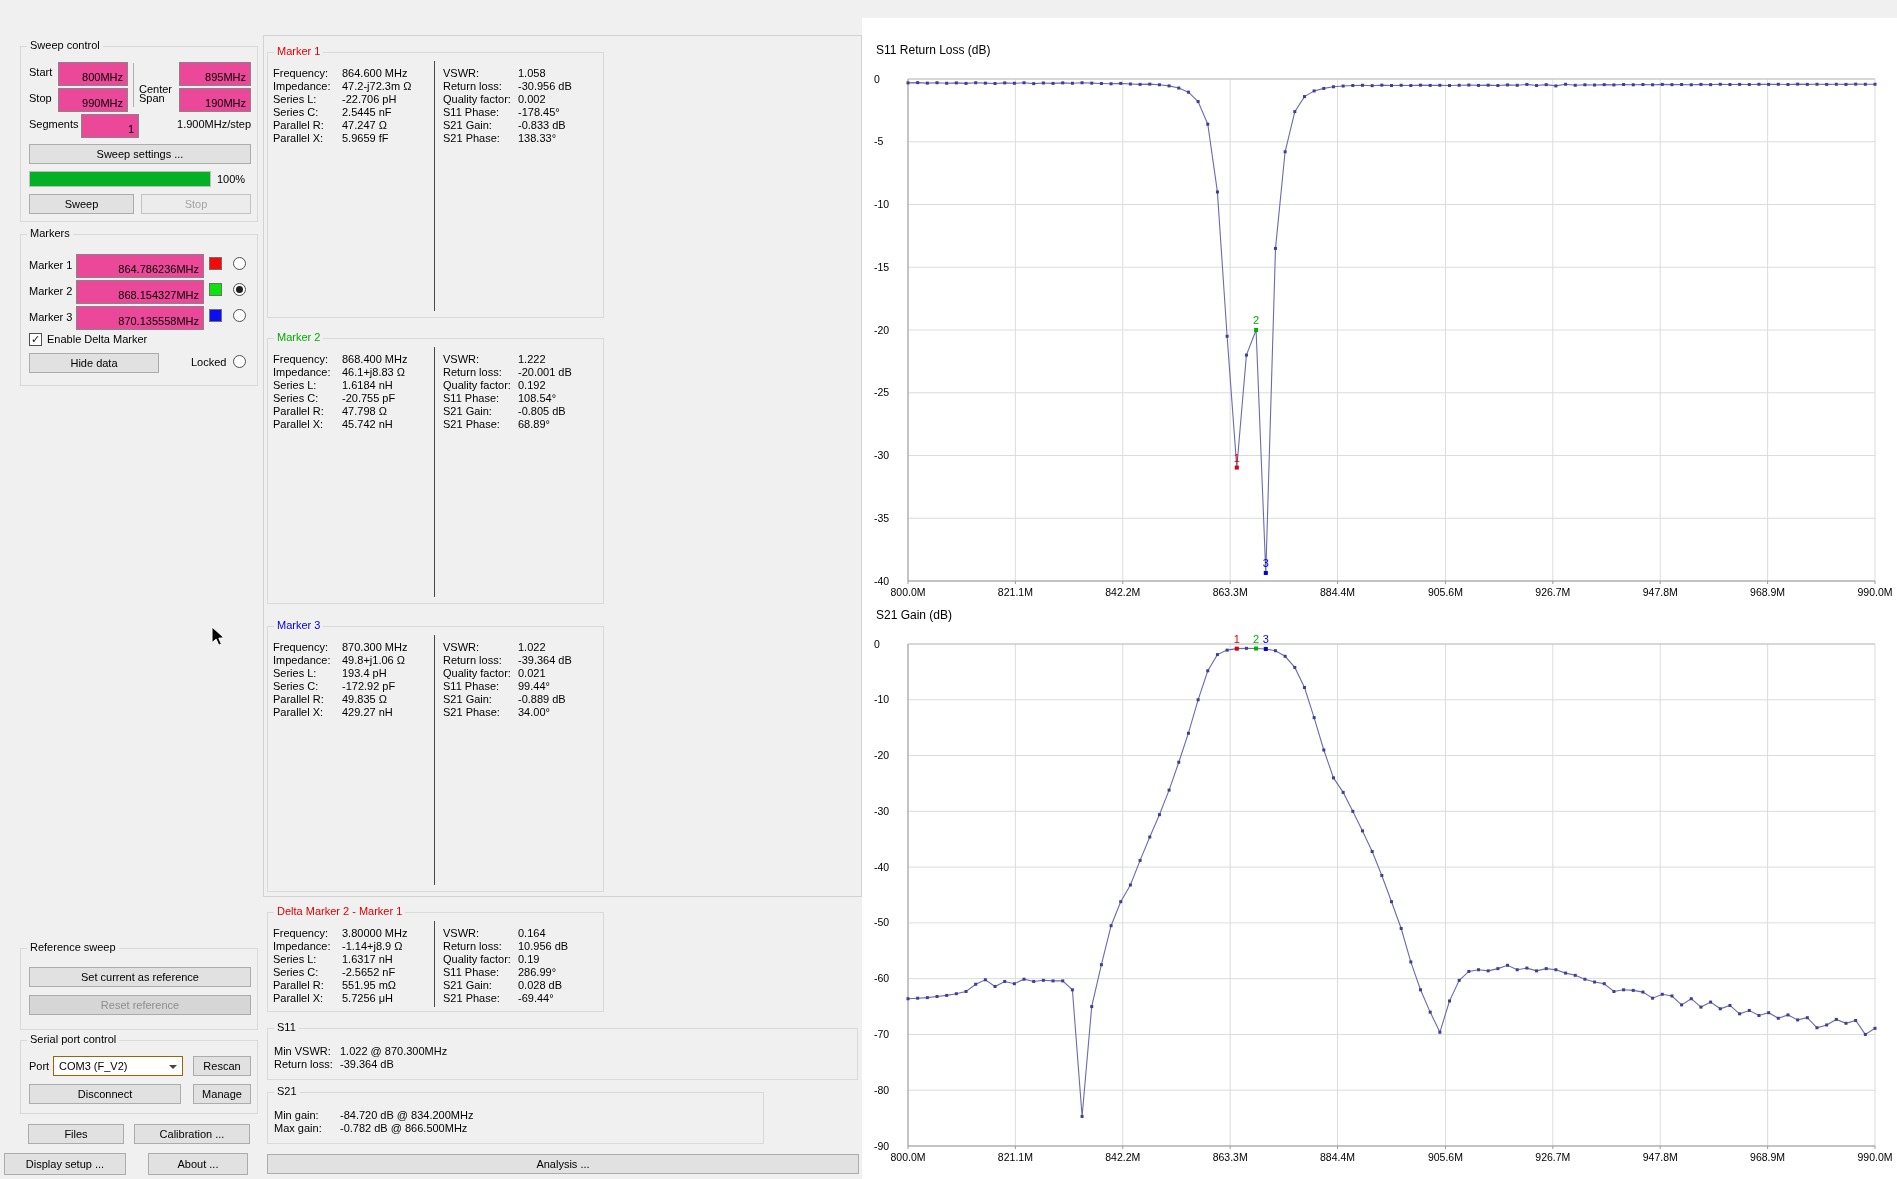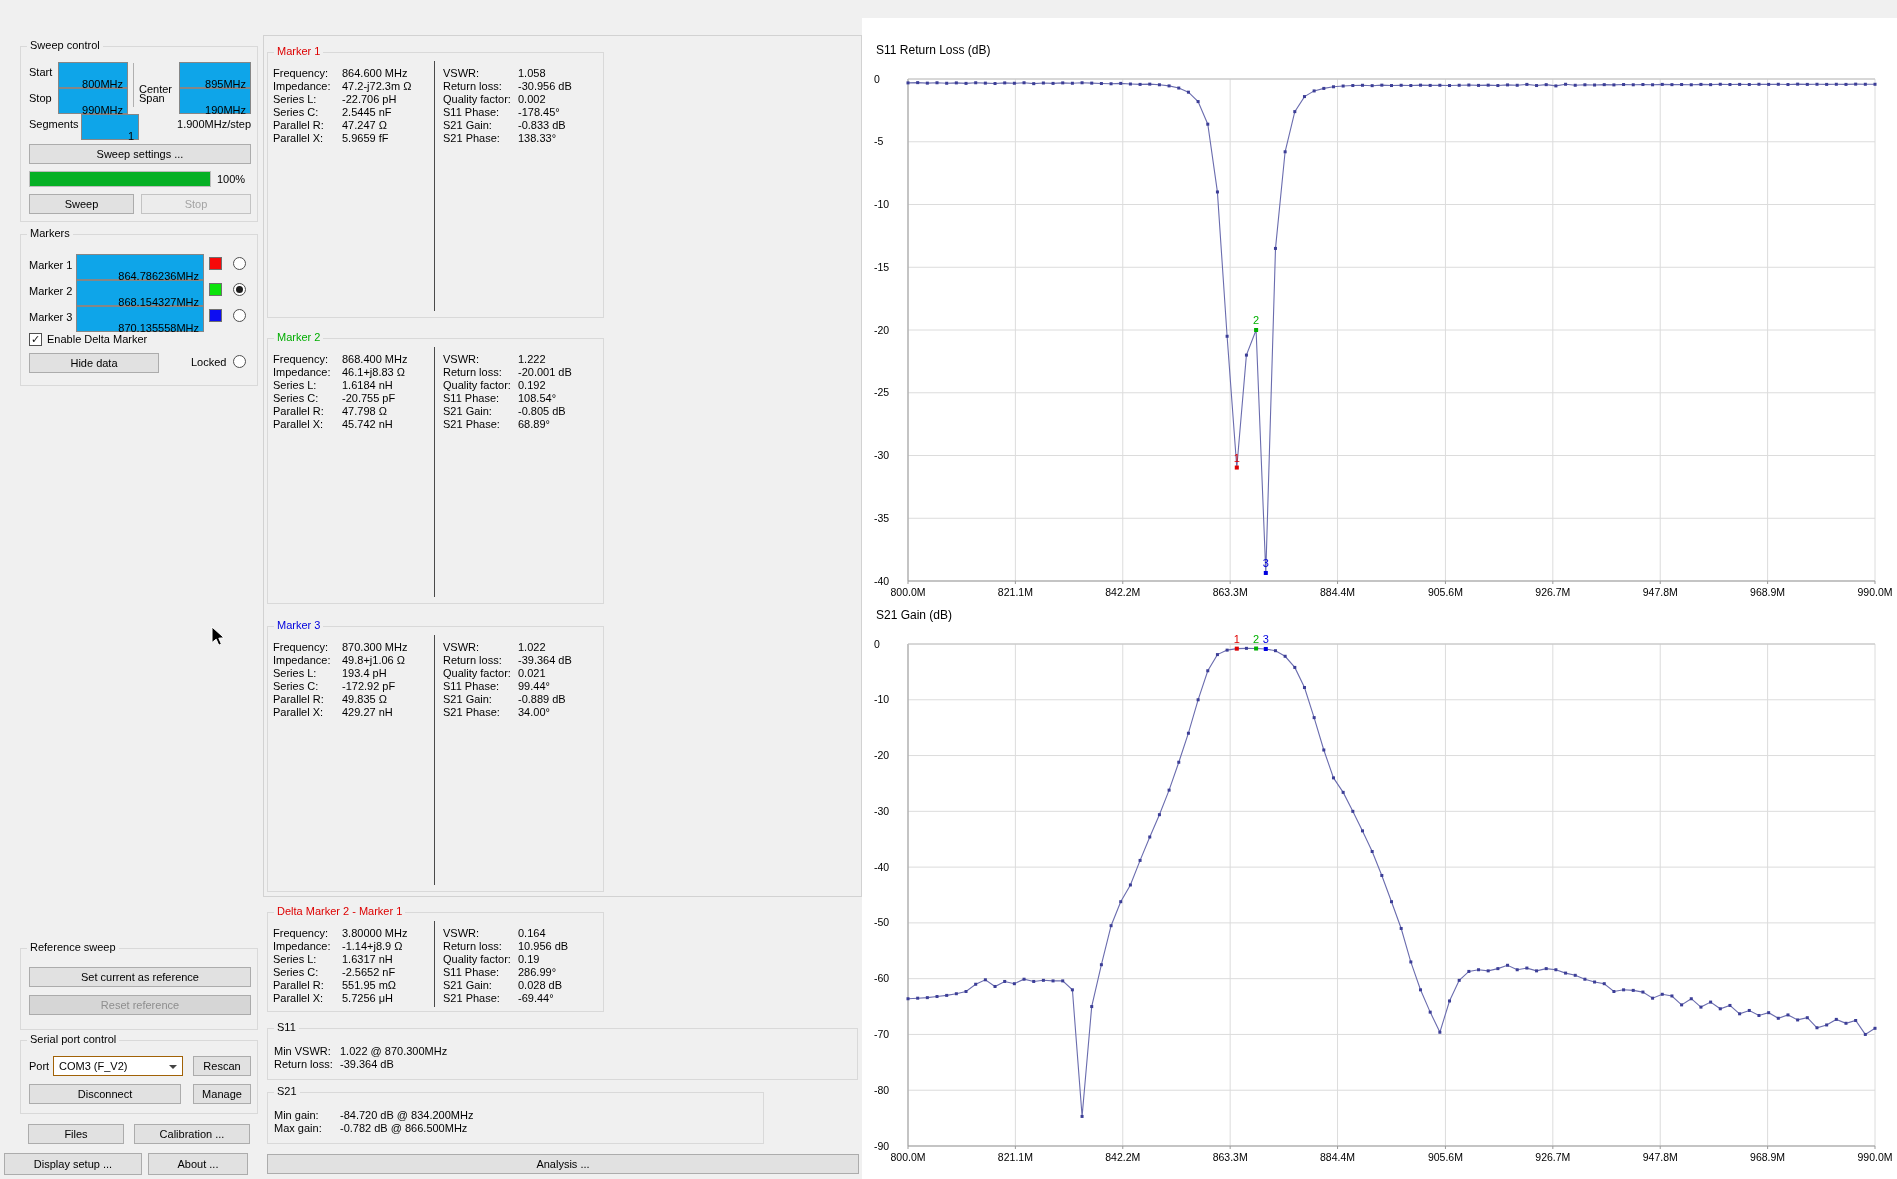--- a/index.html
+++ b/index.html
@@ -13,21 +13,21 @@
   .appicon i { position:absolute; left:1px; top:6px; width:9px; height:3px; background:#2db52d; }
   .title-text { position:absolute; left:25px; top:3px; font-size:11.5px; white-space:nowrap; }
   .win-btn { position:absolute; top:0; width:30px; height:17px; text-align:center; line-height:17px; color:#222; font-size:13px; }
   .mini-glyph { position:absolute; left:10px; top:8px; width:10px; height:1px; background:#333; }
   .rest-b { position:absolute; left:13px; top:4px; width:7px; height:7px; border:1px solid #333; background:#f0f0f0; }
   .rest-a { position:absolute; left:10px; top:7px; width:7px; height:7px; border:1px solid #333; background:#f0f0f0; }
   
   .groupbox { position:absolute; border:1px solid #d9d9d9; box-sizing:border-box; }
   .legend { position:absolute; top:-8px; left:6px; background:#f0f0f0; padding:0 3px; white-space:nowrap; }
   
-  .field { position:absolute; background:#0ea5e9; border:1px solid #868686; text-align:right; padding:12px 4px;
+  .field { position:absolute; background:#ec4899; border:1px solid #868686; text-align:right; padding:5px 4px;
            line-height:18px; height:24px; box-sizing:border-box; white-space:nowrap; }
   .btn { position:absolute; background:#e1e1e1; border:1px solid #acacac; text-align:center; line-height:18px;
          height:20px; box-sizing:border-box; white-space:nowrap; }
   .btn.dis  { color:#a4a4a4; background:#ececec; border-color:#c3c3c3; }
   .btn.dis2 { color:#8e8e8e; background:#d6d6d6; border-color:#ababab; }
   .vsep { position:absolute; width:1px; background:#b0b0b0; }
   .dksep { position:absolute; width:1px; background:#4a4a4a; }
   .progress-track { position:absolute; border:1px solid #bcbcbc; background:#e6e6e6; box-sizing:border-box; }
   .progress-fill  { position:absolute; left:0; top:0; bottom:0; background:#06b025; }
   .radio { position:absolute; width:13px; height:13px; border:1px solid #4f4f4f; border-radius:50%; background:#fff; box-sizing:border-box; }
@@ -114,21 +114,21 @@
       <span>COM3 (F_V2)</span>
       <span class="caret"></span>
     </div>
     <div class="btn" style="left:172px;top:15px;width:58px;">Rescan</div>
     <div class="btn" style="left:8px;top:43px;width:152px;">Disconnect</div>
     <div class="btn" style="left:172px;top:43px;width:58px;">Manage</div>
   </div>
 
   <div class="btn" style="left:28px;top:1124px;width:96px;">Files</div>
   <div class="btn" style="left:134px;top:1124px;width:116px;">Calibration ...</div>
-  <div class="btn" style="left:4px;top:1153px;width:138px;height:22px;line-height:20px;">Display setup ...</div>
+  <div class="btn" style="left:4px;top:1153px;width:122px;height:22px;line-height:20px;">Display setup ...</div>
   <div class="btn" style="left:148px;top:1153px;width:100px;height:22px;line-height:20px;">About ...</div>
 
   <div class="groupbox" style="left:263px;top:35px;width:599px;height:862px;border-color:#d2d2d2;"></div>
 
   <div class="groupbox" style="left:267px;top:52px;width:337px;height:266px;">
     <span class="legend" style="color: rgb(221, 0, 0);">Marker 1</span>
     <div class="drows" style="left:5px;top:14px;">
         <div class="drow"><span class="dlabel">Frequency:</span><span class="dvalue">864.600 MHz</span></div>
         <div class="drow"><span class="dlabel">Impedance:</span><span class="dvalue">47.2-j72.3m Ω</span></div>
         <div class="drow"><span class="dlabel">Series L:</span><span class="dvalue">-22.706 pH</span></div>

